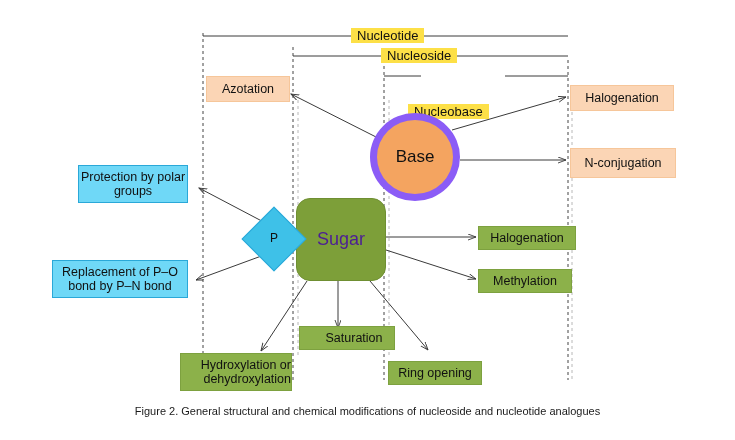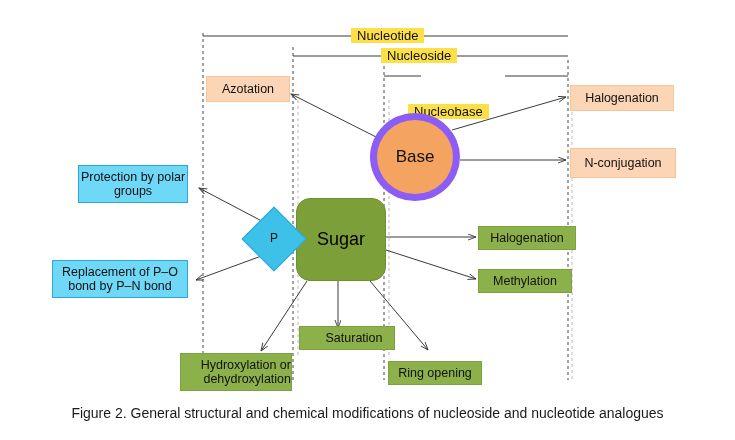--- a/index.html
+++ b/index.html
@@ -55,21 +55,21 @@
     border-radius: 50%;
     background: #f4a460;
     border: 7px solid #8b5cf6;
     font-size: 17px;
   }
   .hub-rect {
     border-radius: 14px;
     background: #7d9f39;
     border: 1px solid #6f8f32;
     font-size: 18px;
-    color: #000000;
+    color: #4c1d95;
   }
   .diamond {
     background: #3ec1e8;
     border: 1px solid #2aa8d8;
     transform: rotate(45deg);
     font-size: 12px;
     z-index: 6;
   }
   .diamond > span {
     transform: rotate(-45deg);
@@ -83,21 +83,21 @@
     padding: 0 6px;
     z-index: 4;
     white-space: nowrap;
   }
   .caption {
     position: absolute;
     left: 0;
     top: 405px;
     width: 735px;
     text-align: center;
-    font-size: 14px;
+    font-size: 11px;
     color: #1a1a1a;
   }
 </style>
 </head>
 <body>
 
 <div id="canvas">
 
   <svg class="svg-layer" viewBox="0 0 735 440">
     <defs>

